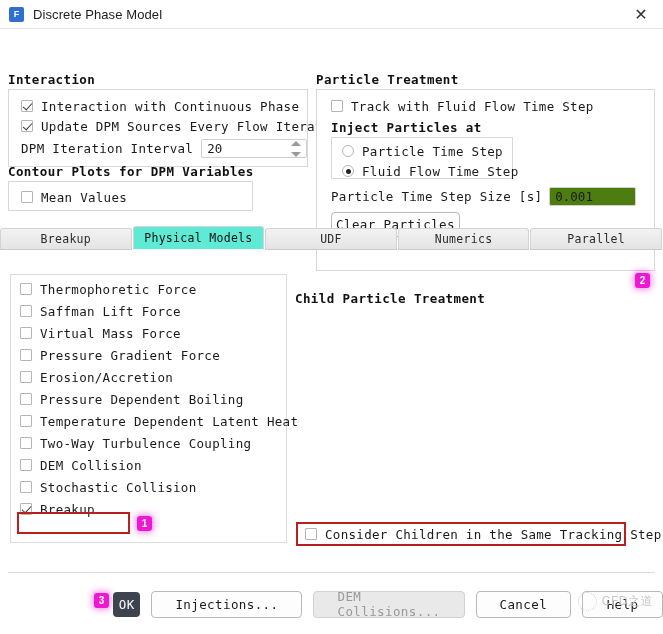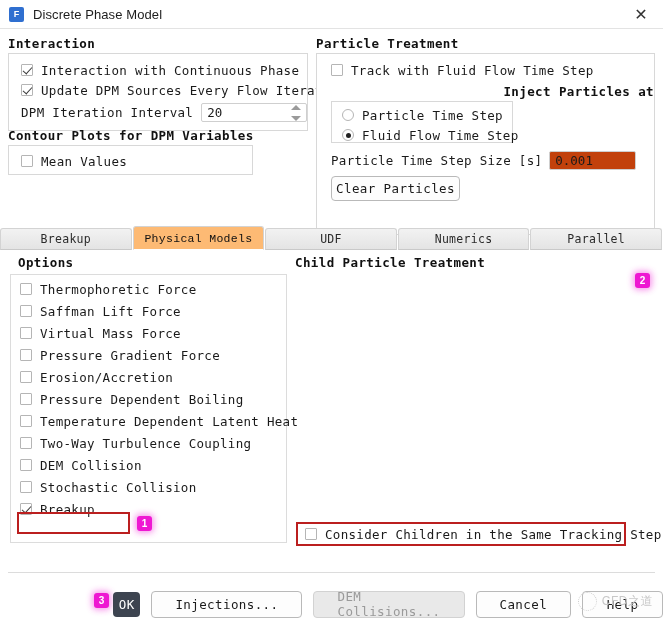--- a/index.html
+++ b/index.html
@@ -37,20 +37,21 @@
     display:flex;align-items:center;justify-content:center;
     font-family:"Liberation Sans",sans-serif;font-size:16px;color:#333;
   }
   
   .top-area{position:relative;height:192px;width:663px;}
   .group{position:absolute;}
   .group-title{
     font-weight:bold;font-size:12.5px;color:#111;
     letter-spacing:.4px;line-height:14px;margin-bottom:2px;
     font-family:"DejaVu Sans Mono","Liberation Mono",monospace;
+    margin-top:36px;
   }
   .group-box{
     border:1px solid #d8d8d8;background:#fff;box-sizing:border-box;
   }
   .row{display:flex;align-items:center;height:20px;}
   .chk{
     width:12px;height:12px;border:1px solid #b5b5b5;background:#fff;
     box-sizing:border-box;flex:0 0 auto;position:relative;border-radius:1px;
   }
   .chk.checked:after{
@@ -73,21 +74,21 @@
   }
   .spin span{padding-left:5px;font-size:12.5px;}
   .spin-arrows{
     position:absolute;right:5px;top:1px;height:16px;width:10px;
     display:flex;flex-direction:column;justify-content:space-between;
   }
   .tri-up,.tri-dn{width:0;height:0;border-left:5px solid transparent;border-right:5px solid transparent;}
   .tri-up{border-bottom:5px solid #9a9a9a;}
   .tri-dn{border-top:5px solid #9a9a9a;}
   .textfield{
-    height:19px;border:1px solid #cfcfcf;background:#c2410c;box-sizing:border-box;
+    height:19px;border:1px solid #cfcfcf;background:#4d7c0f;box-sizing:border-box;
     display:flex;align-items:center;border-radius:2px;
   }
   .textfield span{padding-left:5px;font-size:12.5px;}
   .pushbtn{
     border:1px solid #b9b9b9;background:#fdfdfd;border-radius:4px;
     display:inline-flex;align-items:center;justify-content:center;
     font-size:12.5px;letter-spacing:.4px;box-sizing:border-box;
   }
   
   .tabstrip{
@@ -96,23 +97,22 @@
   }
   .tab{
     flex:1 1 0;height:22px;margin-right:1px;
     background:linear-gradient(#f2f2f2,#e4e4e4);
     border:1px solid #d3d3d3;border-bottom:1px solid #c9c9c9;
     box-sizing:border-box;display:flex;align-items:center;justify-content:center;
     font-size:11.5px;color:#2b2b2b;letter-spacing:.3px;
     border-radius:3px 3px 0 0;
   }
   .tab.active{
-    background:#fdba74;border-bottom-color:#ffffff;height:24px;
+    background:#5eead4;border-bottom-color:#ffffff;height:24px;
     color:#111;
-    font-family:Liberation Mono, monospace;
   }
   
   .lower{position:absolute;left:0;top:252px;width:663px;height:316px;padding-left:44px;}
   .listbox{
     position:absolute;left:10px;top:22px;width:277px;height:269px;
     border:1px solid #dcdcdc;background:#fff;box-sizing:border-box;
     padding-top:3px;
   }
   .listrow{display:flex;align-items:center;height:22px;padding-left:9px;}
   
@@ -207,21 +207,21 @@
 
   <div class="group" style="left:316px;top:8px;width:339px;">
     <div class="group-title">Particle Treatment</div>
     <div class="group-box" style="width:339px;height:182px;padding:6px 0 0 14px;">
 
       <div class="row">
         <div class="chk"></div>
         <div class="lbl">Track with Fluid Flow Time Step</div>
       </div>
 
-      <div class="group-title" style="margin-top:5px;text-align:right;">Inject Particles at</div>
+      <div class="group-title" style="margin-top:5px;">Inject Particles at</div>
       <div class="group-box" style="width:182px;height:42px;padding:3px 0 0 10px;">
         <div class="row">
           <div class="radio"></div>
           <div class="lbl">Particle Time Step</div>
         </div>
         <div class="row">
           <div class="radio sel"></div>
           <div class="lbl">Fluid Flow Time Step</div>
         </div>
       </div>

